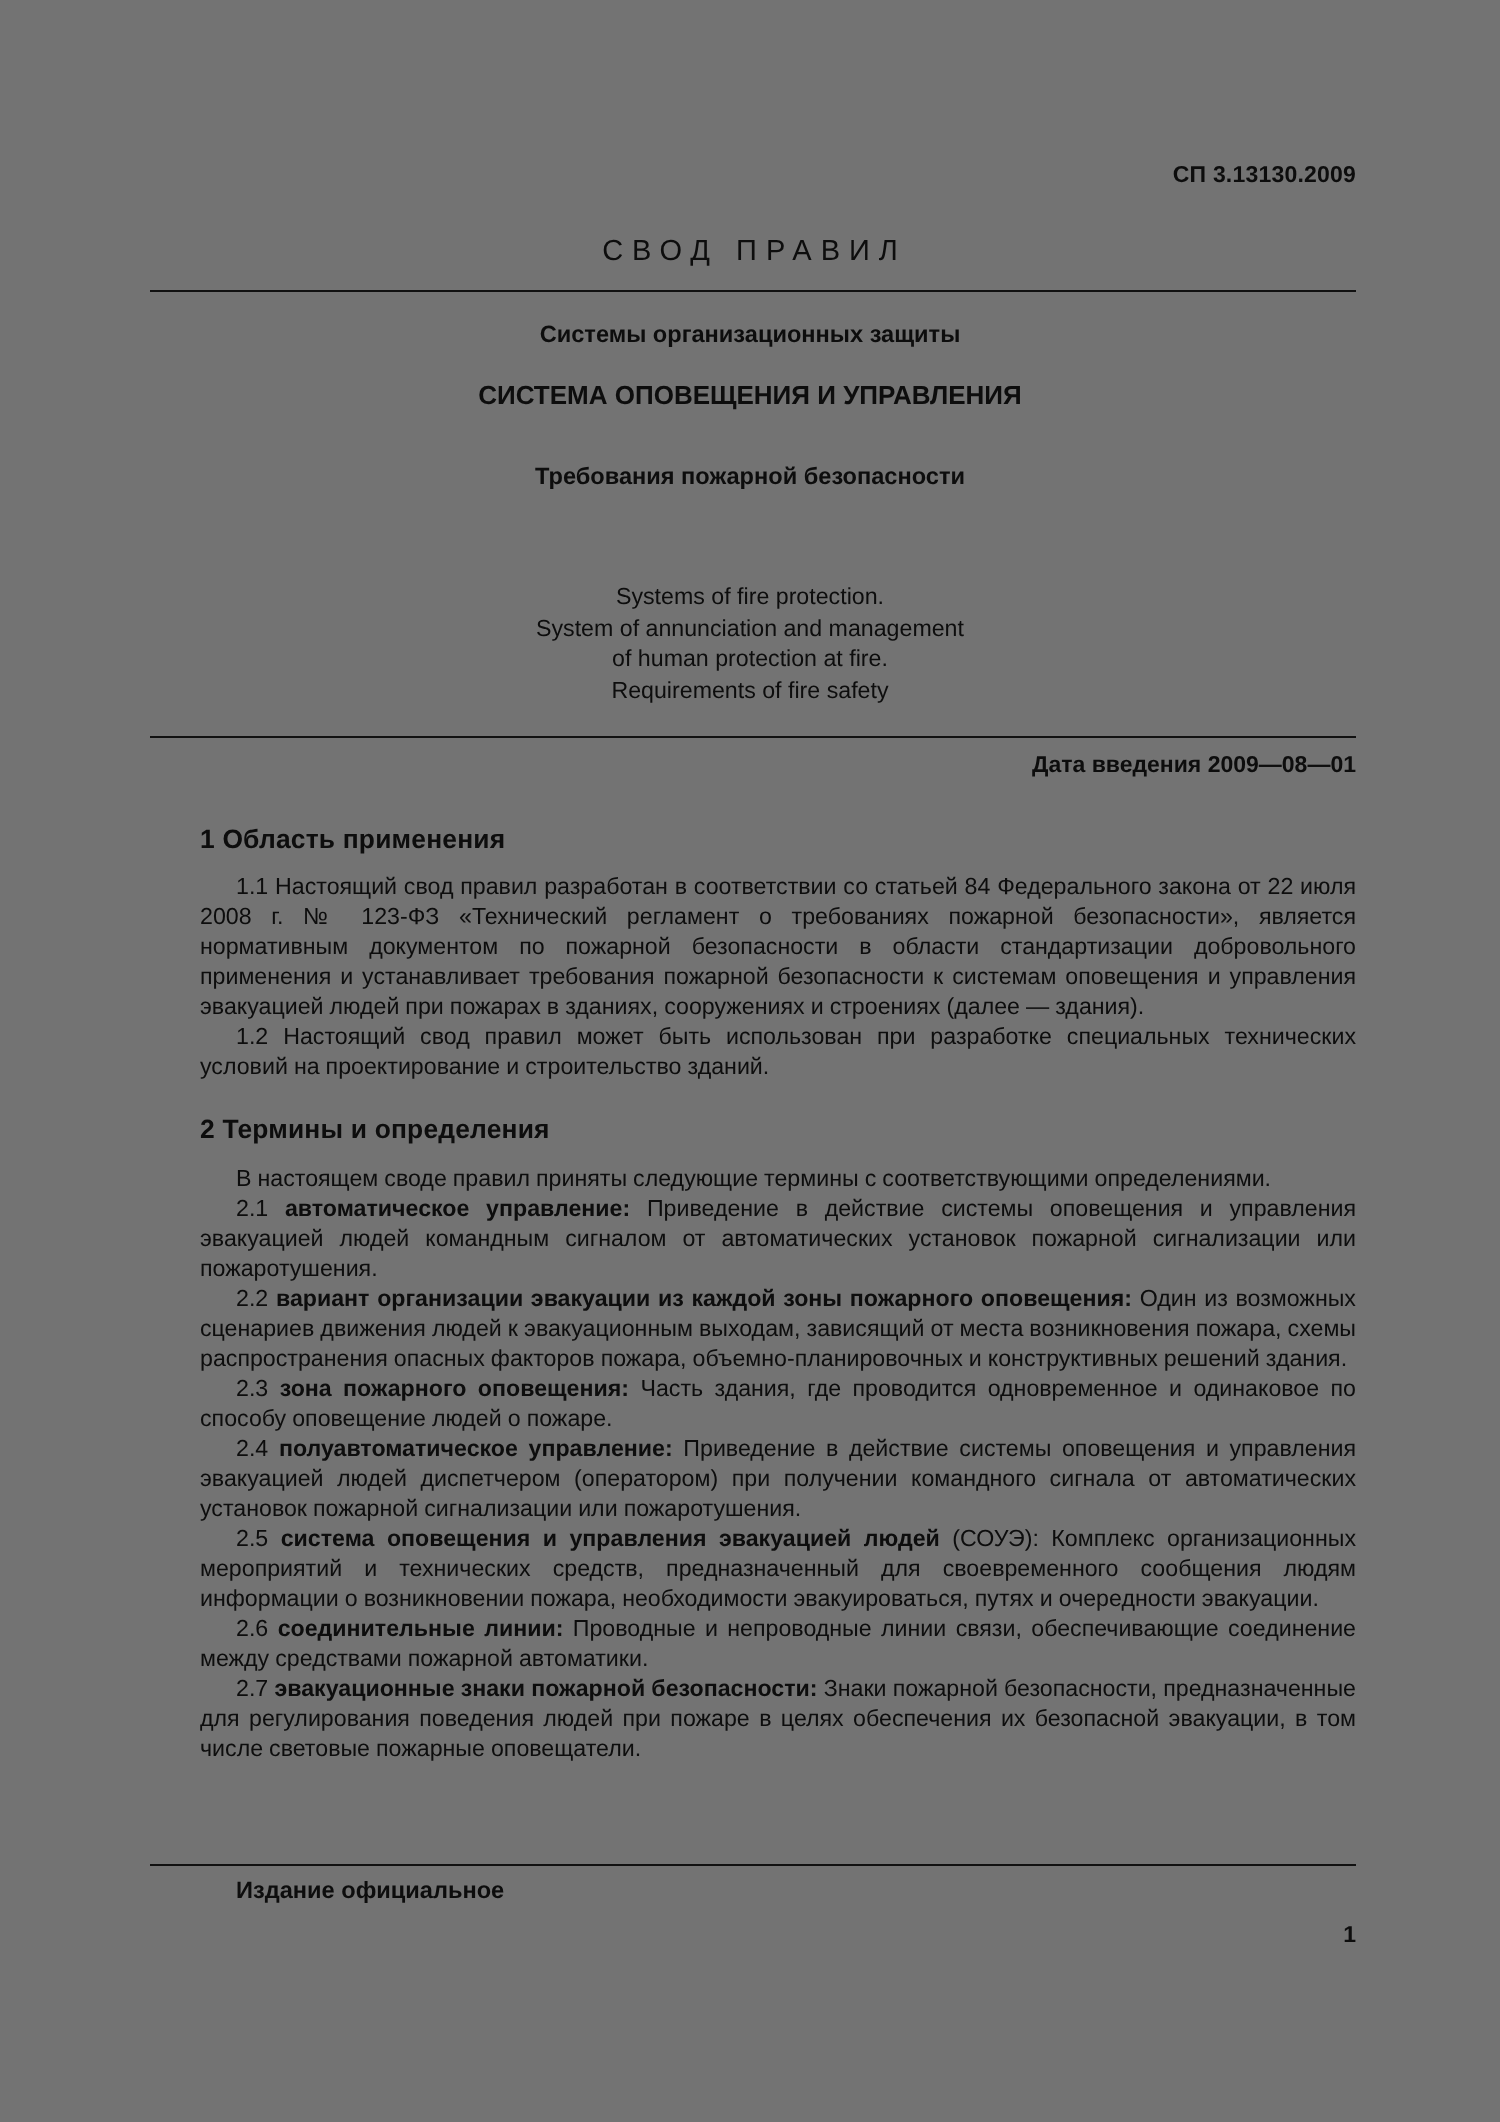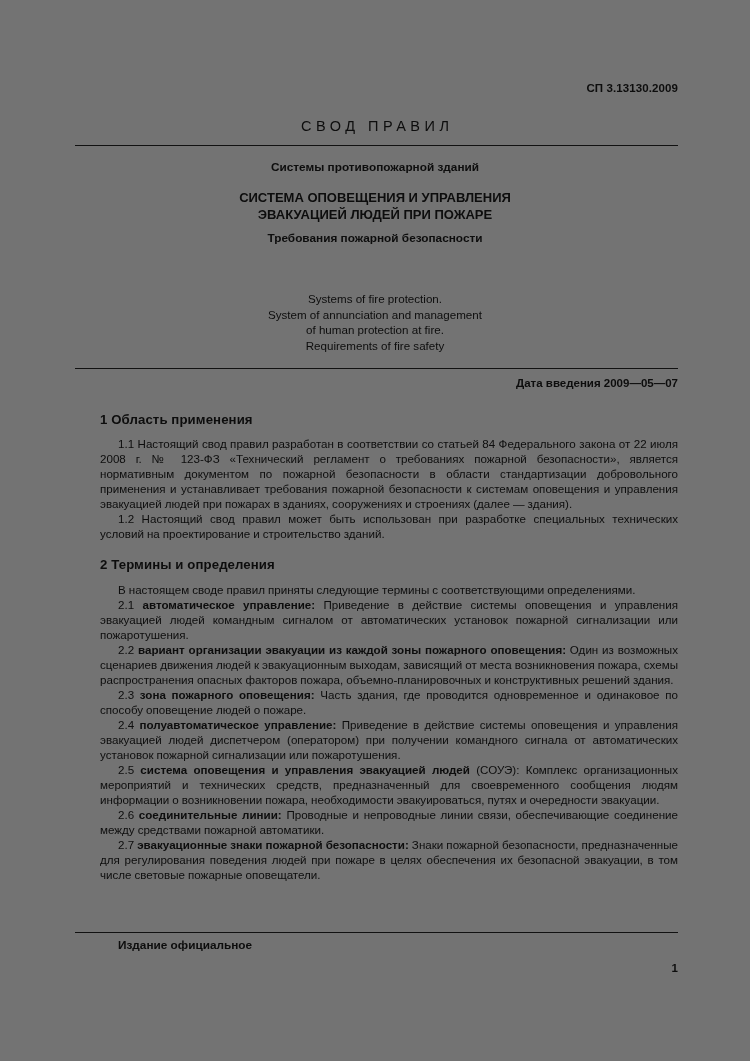--- a/index.html
+++ b/index.html
@@ -159,39 +159,38 @@
 <body>
 
 <div class="page">
 
   <div class="doc-code">СП 3.13130.2009</div>
 
   <div class="svod-title">СВОД ПРАВИЛ</div>
 
   <div class="rule rule-top"></div>
 
-  <div class="subtitle-1">Системы противопожарной зданий</div>
+  <div class="subtitle-1">Системы организационных защиты</div>
 
   <div class="main-title">
     <span>СИСТЕМА ОПОВЕЩЕНИЯ И УПРАВЛЕНИЯ</span><br>
-    <span>ЭВАКУАЦИЕЙ ЛЮДЕЙ ПРИ ПОЖАРЕ</span>
   </div>
 
   <div class="subtitle-2">Требования пожарной безопасности</div>
 
   <div class="english-block">
     <span>Systems of fire protection.</span><br>
     <span>System of annunciation and management</span><br>
     <span>of human protection at fire.</span><br>
     <span>Requirements of fire safety</span>
   </div>
 
   <div class="rule rule-mid"></div>
 
-  <div class="intro-date">Дата введения 2009—05—07</div>
+  <div class="intro-date">Дата введения 2009—08—01</div>
 
   <div class="body-area">
 
     <h2 class="section s1">1 Область применения</h2>
 
     <p class="para">1.1 Настоящий свод правил разработан в соответствии со статьей 84 Федерального закона от 22 июля 2008 г. № 123-ФЗ «Технический регламент о требованиях пожарной безопасности», является нормативным документом по пожарной безопасности в области стандартизации добровольного применения и устанавливает требования пожарной безопасности к системам оповещения и управления эвакуацией людей при пожарах в зданиях, сооружениях и строениях (далее — здания).</p>
     <p class="para">1.2 Настоящий свод правил может быть использован при разработке специальных технических условий на проектирование и строительство зданий.</p>
 
     <h2 class="section s2">2 Термины и определения</h2>
 

